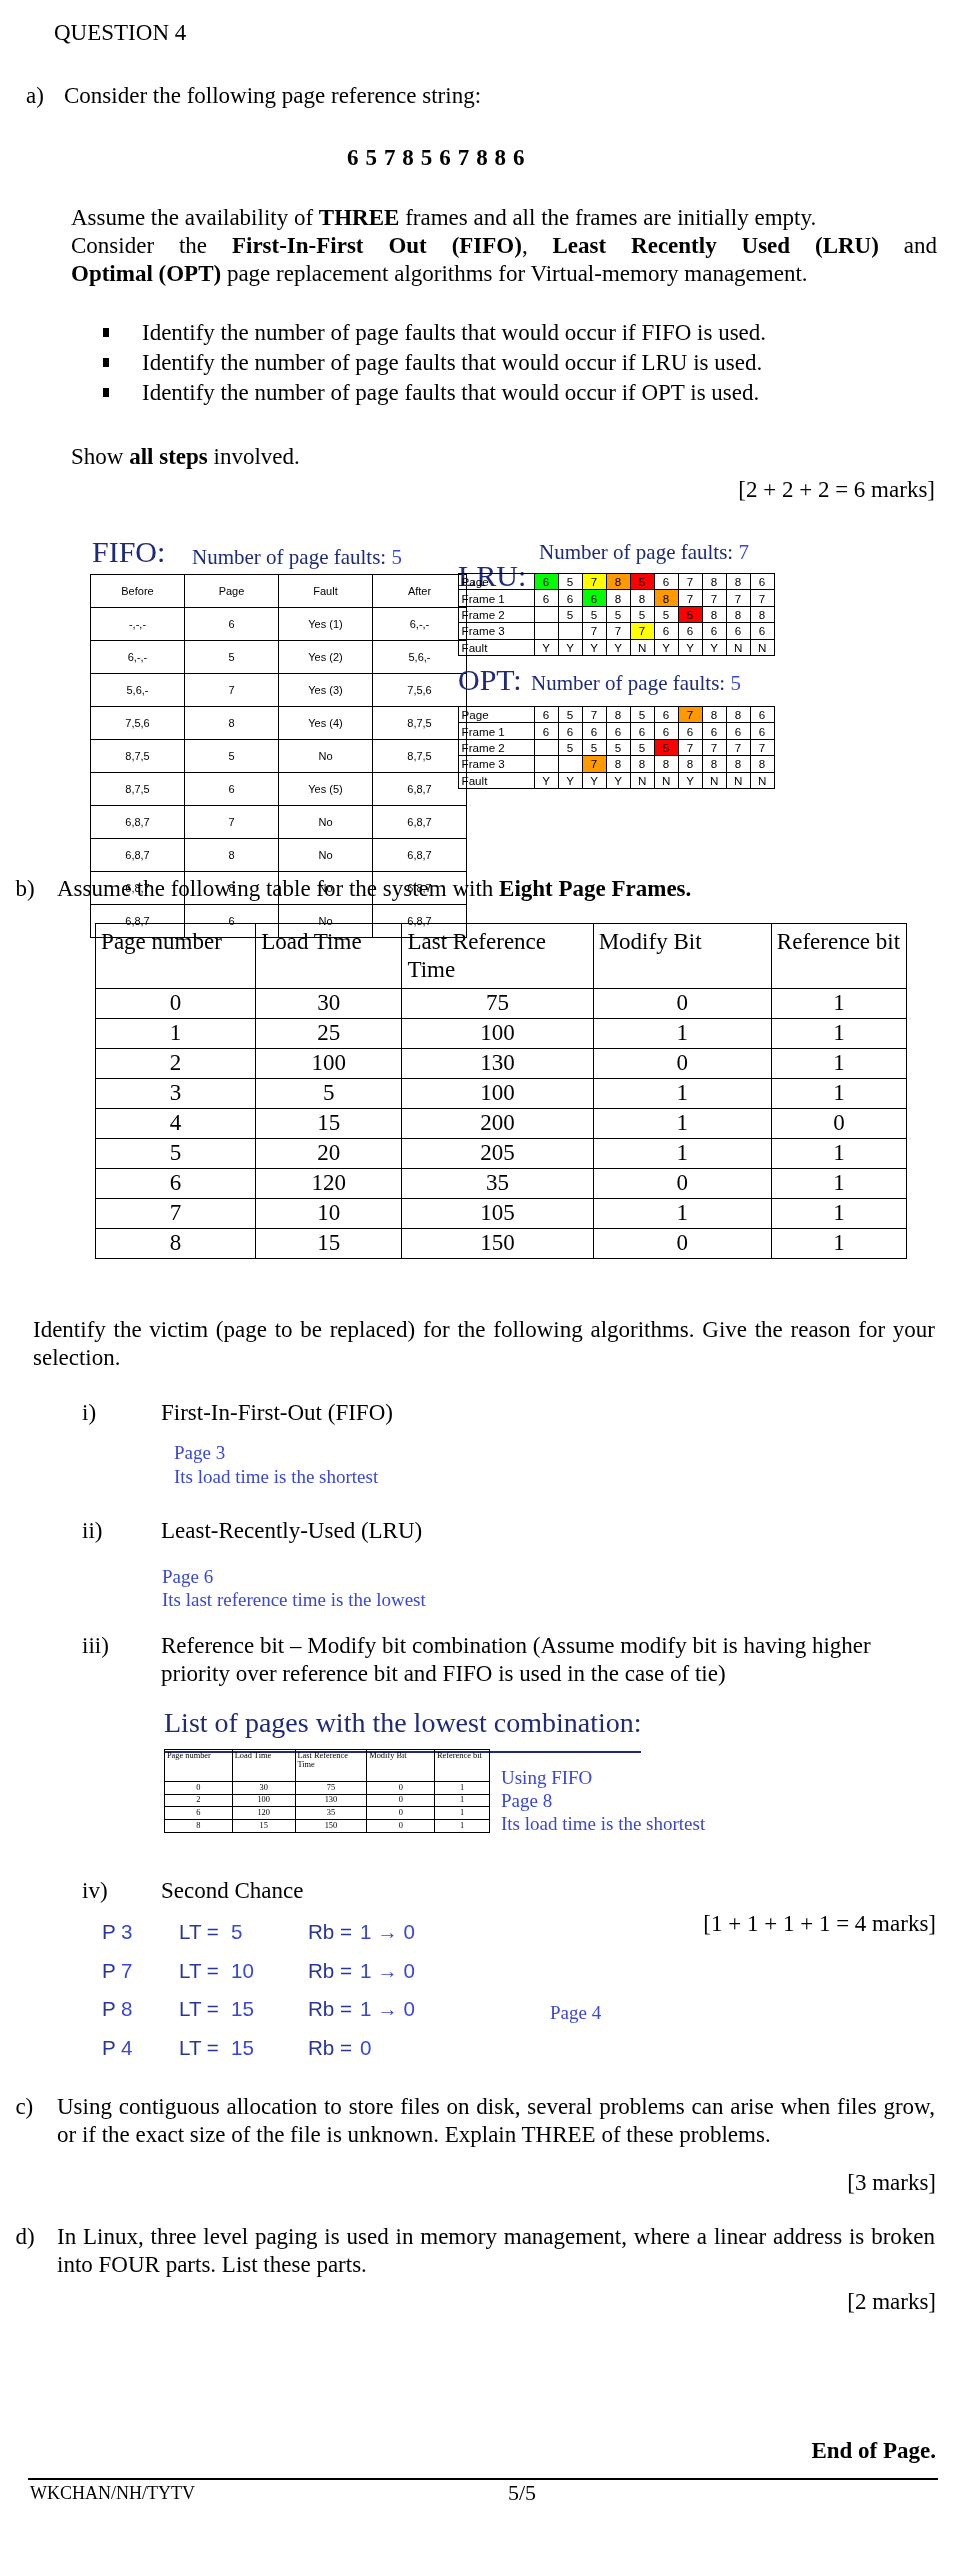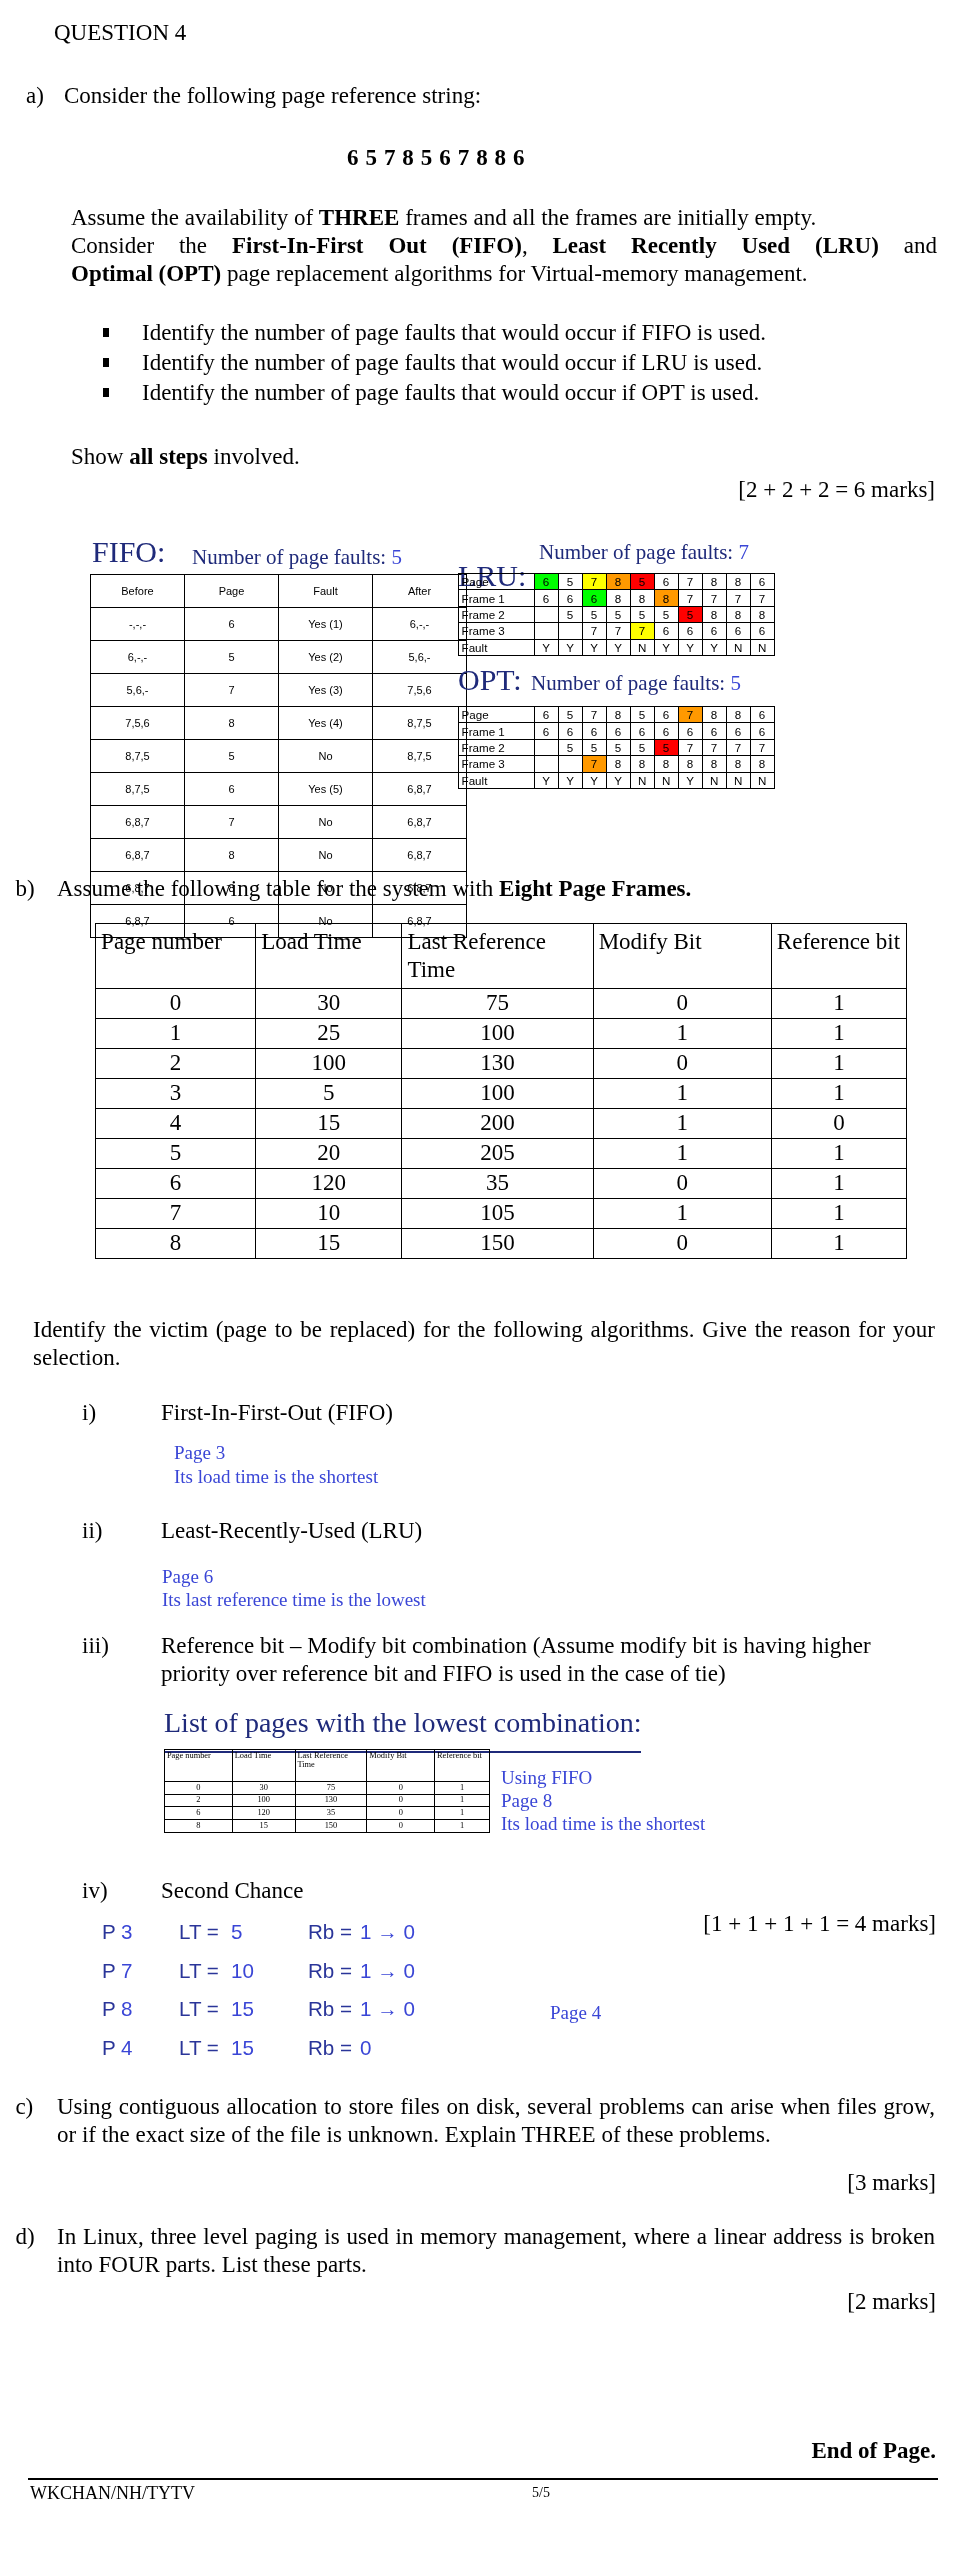--- a/index.html
+++ b/index.html
@@ -475,14 +475,14 @@
 <div class="abs t36 justify" style="left:57px; top:2093px; width:878px;">Using contiguous allocation to store files on disk, several problems can arise when files grow, or if the exact size of the file is unknown. Explain THREE of these problems.</div>
 <div class="abs t36" style="right:31px; top:2169px;">[3 marks]</div>
 
 <div class="abs t36" style="left:15.4px; top:2223px;">d)</div>
 <div class="abs t36 justify" style="left:57px; top:2223px; width:878px;">In Linux, three level paging is used in memory management, where a linear address is broken into FOUR parts. List these parts.</div>
 <div class="abs t36" style="right:31px; top:2288px;">[2 marks]</div>
 
 <div class="abs t36 bold" style="right:31px; top:2437px;">End of Page.</div>
 <div class="abs" style="left:28px; top:2478px; width:910px; height:1.9px; background:#000;"></div>
 <div class="abs serif" style="left:30px; top:2482px; font-size:18px; line-height:22px;">WKCHAN/NH/TYTV</div>
-<div class="abs serif" style="left:508px; top:2482px; font-size:14px; line-height:22px;margin-left:24px;">5/5</div>
+<div class="abs serif" style="left:508px; top:2482px; font-size:22px; line-height:22px;">5/5</div>
 
 
 </body></html>

